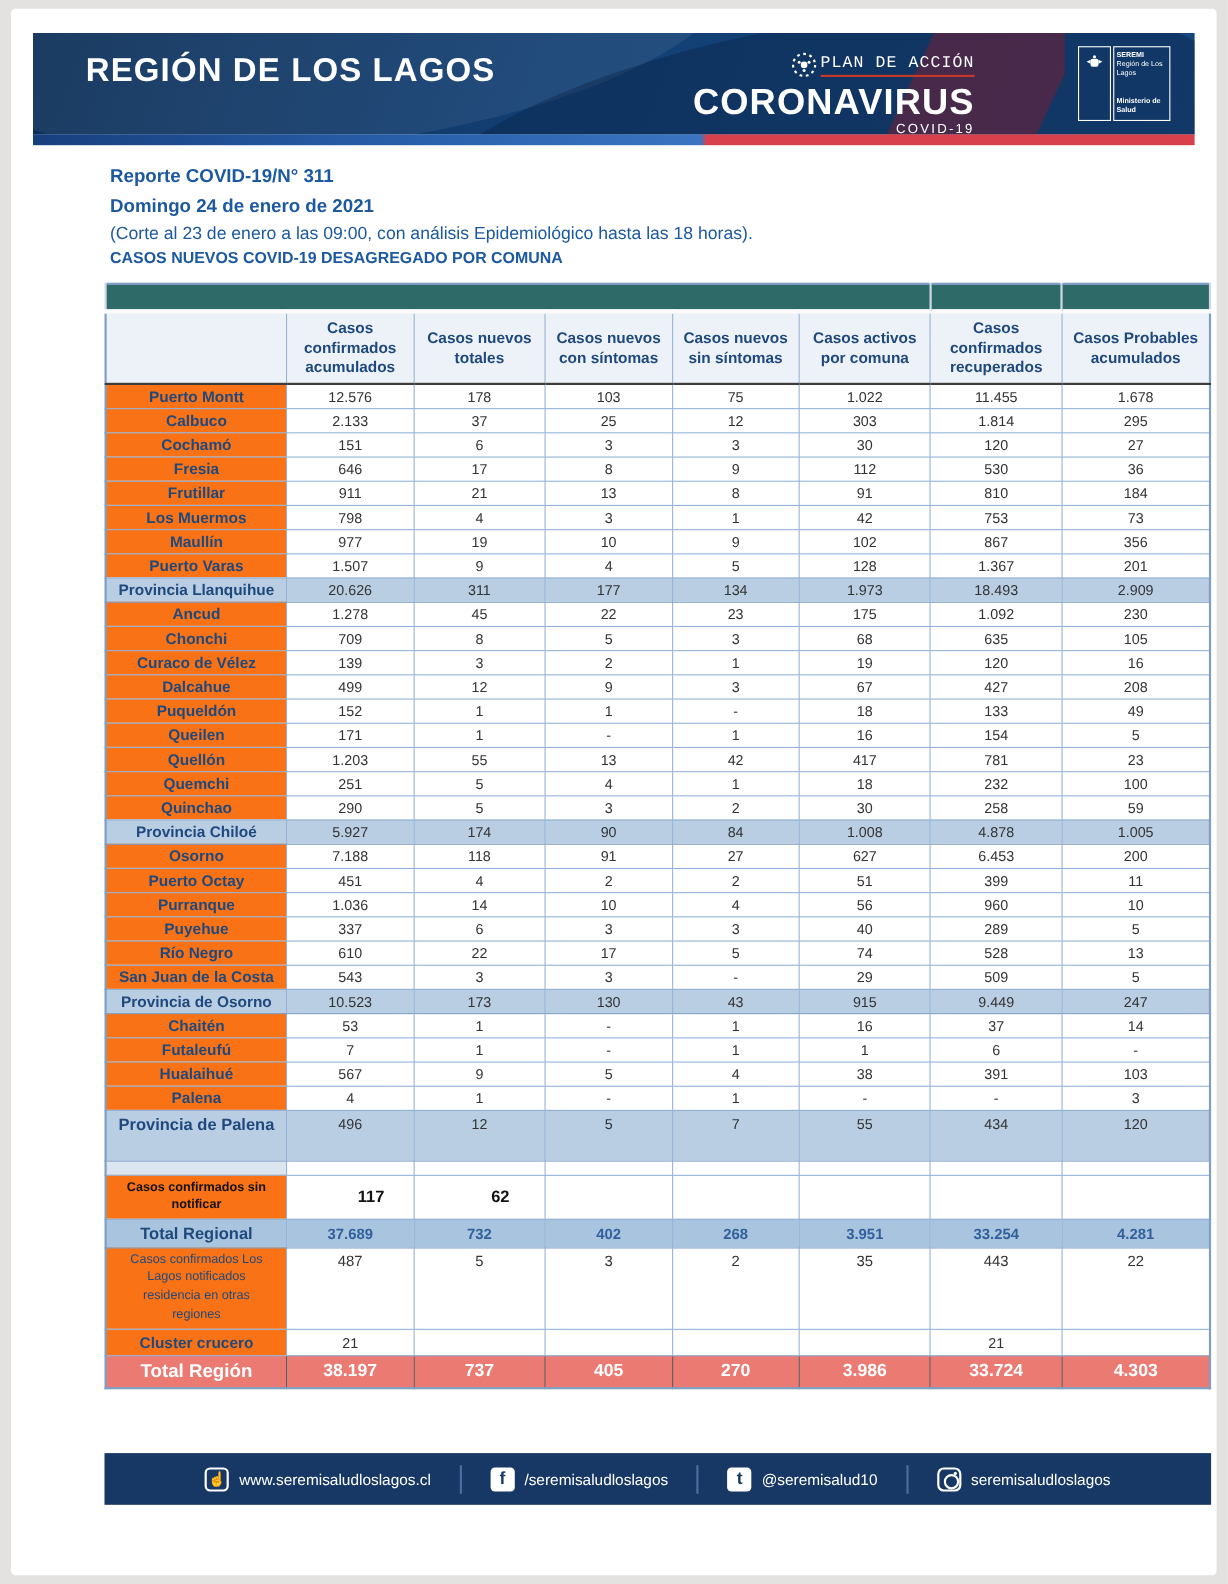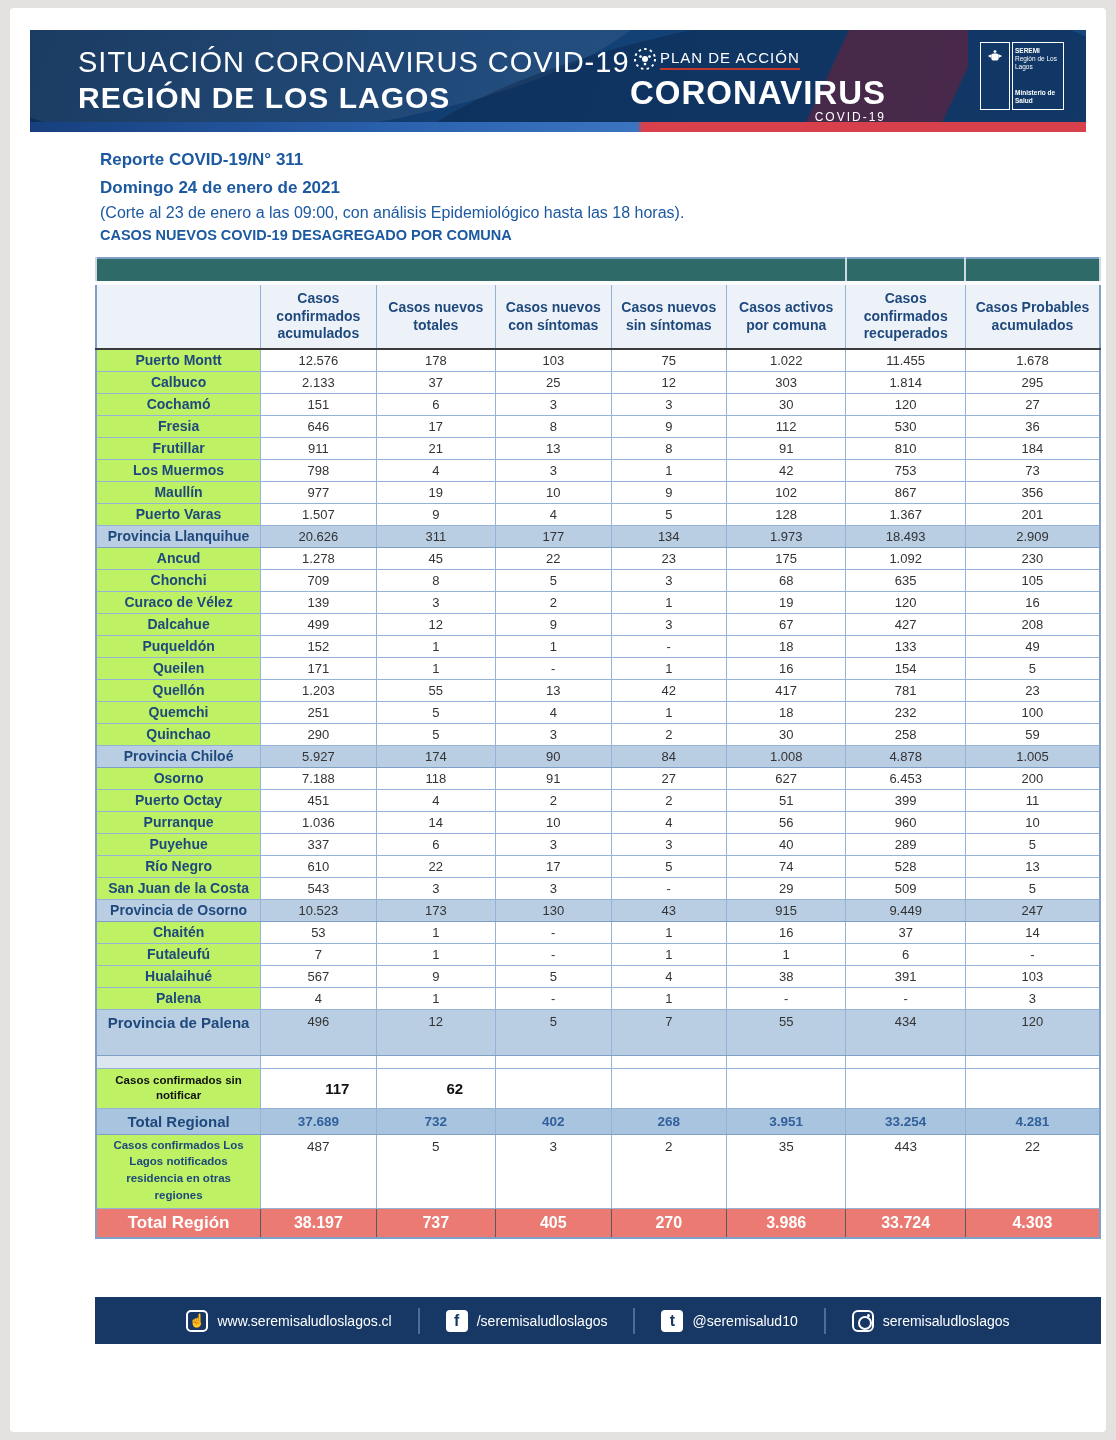--- a/index.html
+++ b/index.html
@@ -8,21 +8,21 @@
 
   
   .banner { position:relative; margin:22px 20px 0 20px; height:92px; background:linear-gradient(110deg,#0a2e57 0%,#123f73 45%,#16477e 100%); overflow:hidden; }
   .banner .wave1 { position:absolute; left:-60px; top:-120px; width:700px; height:220px; background:rgba(255,255,255,0.07); transform:rotate(-8deg); border-radius:50%; }
   .banner .wave2 { position:absolute; right:-40px; bottom:-140px; width:760px; height:240px; background:rgba(10,30,60,0.35); transform:rotate(-10deg); border-radius:50%; }
   .banner .flag-red { position:absolute; right:118px; top:-10px; width:240px; height:130%; background:linear-gradient(115deg, transparent 42%, rgba(176,32,50,0.55) 43%, rgba(176,32,50,0.55) 88%, transparent 89%); }
   .banner-title { position:absolute; left:48px; top:16px; color:#fff; z-index:3; }
   .banner-title .l1 { font-size:29px; font-weight:400; letter-spacing:1px; }
   .banner-title .l2 { font-size:30px; font-weight:700; letter-spacing:1px; margin-top:2px; }
   .plan-block { position:absolute; right:200px; top:14px; z-index:3; color:#fff; text-align:right; }
-  .plan-top { display:flex; align-items:center; gap:0; justify-content:flex-start; }
+  .plan-top { display:flex; align-items:center; gap:0; justify-content:flex-end;font-family:Liberation Mono, monospace; }
   .virus-icon { width:30px; height:30px; }
   .plan-label { font-size:15px; letter-spacing:1px; font-weight:400; border-bottom:2px solid #c0392b; padding-bottom:2px; }
   .brand { font-size:33px; font-weight:700; letter-spacing:1px; line-height:1.0; margin-top:2px; }
   .brand-sub { font-size:12px; letter-spacing:2px; margin-top:1px; }
   .seremi-box { position:absolute; right:22px; top:12px; bottom:12px; width:84px; display:flex; z-index:3; }
   .seremi-cell { border:1.5px solid #fff; }
   .seremi-arms { width:30px; display:flex; align-items:flex-start; justify-content:center; padding-top:5px; }
   .seremi-text { flex:1; margin-left:2px; color:#fff; font-size:6.5px; line-height:1.25; padding:4px 2px; display:flex; flex-direction:column; justify-content:space-between; }
   .seremi-text .t1 { font-weight:700; }
 
@@ -35,34 +35,34 @@
   .report .r2 { font-size:17px; font-weight:700; margin-bottom:6px; }
   .report .r3 { font-size:16px; font-weight:400; margin-bottom:5px; }
   .report .r4 { font-size:14.5px; font-weight:700; }
 
   
   table.data { border-collapse:collapse; margin:14px 0 0 85px; width:1006px; table-layout:fixed; font-size:13px; border:2px solid #7f9fc6; }
   table.data td, table.data th { border:1px solid #95b3d7; }
   tr.teal-band td { background:#2e6a68; height:25px; border-bottom:4px solid #fbfbfb; border-left:2px solid #cfd9e6; border-right:2px solid #cfd9e6; }
   thead tr.cols th { background:#edf2f8; color:#1F497D; font-size:14px; font-weight:700; height:66px; line-height:1.25; padding:2px 4px; vertical-align:middle; border-bottom:2px solid #3c3c3c; }
   tbody td { height:22px; text-align:center; vertical-align:middle; color:#333; background:#fff; padding:0 2px; }
-  tbody td.label { background:#bef264; color:#1F497D; font-weight:700; font-size:14px; }
+  tbody td.label { background:#f97316; color:#1F497D; font-weight:700; font-size:14px; }
   tr.r-provincia td, tr.r-provincia-tall td { background:#b9cde3 !important; border-top:1.5px solid #7f9fc6; border-bottom:1.5px solid #7f9fc6; }
   tr.r-provincia td.label, tr.r-provincia-tall td.label { color:#1F497D; }
   tr.r-provincia-tall td { height:46px; vertical-align:top; padding-top:4px; }
   tr.r-provincia-tall td.label { font-size:15px; }
   tr.r-spacer td { height:13px; background:#fff; }
   tr.r-spacer td.label { background:#dce6f1; }
   tr.r-nota td { height:40px; }
   tr.r-nota td.label { font-size:11.5px; line-height:1.3; padding:0 14px; }
   tr.r-nota td { font-weight:700; color:#111; font-size:15px;padding-left:40px; }
   tr.r-total-regional td { background:#a9c4de !important; color:#31609c; font-weight:700; font-size:13.5px; height:26px; border-top:1.5px solid #7f9fc6; border-bottom:1.5px solid #7f9fc6; }
   tr.r-total-regional td.label { color:#1F497D; font-size:15px; }
   tr.r-multi td { height:74px; vertical-align:top; padding-top:4px; font-size:13.5px; }
-  tr.r-multi td.label { font-size:11.5px; line-height:1.45; font-weight:700; padding:2px 10px 0 10px;margin-top:24px; }
+  tr.r-multi td.label { font-size:11.5px; line-height:1.45; font-weight:400; padding:2px 10px 0 10px;margin-top:24px; }
   tr.r-cluster td { height:24px; }
   tr.r-total-region td { background:#ea7a72 !important; color:#fff; font-weight:700; font-size:16px; height:30px; border:1.5px solid #5a5a5a; }
   tr.r-total-region td.label { background:#ea7a72; color:#fff; font-size:17px;margin-top:12px; }
 
   
   .footerbar { margin:58px 0 0 85px; width:1006px; height:47px; background:#173864; display:flex; align-items:center; justify-content:center; }
   .f-item { display:flex; align-items:center; gap:9px; padding:0 26px; color:#fff; font-size:14px; }
   .f-sep { width:2px; height:26px; background:#4a6c9e; }
   .sq-solid { width:22px; height:22px; background:#fff; border-radius:4px; color:#173864; font-weight:700; font-size:16px; display:flex; align-items:center; justify-content:center; line-height:1; }
   .sq-outline { width:22px; height:22px; border:2px solid #fff; border-radius:5px; display:flex; align-items:center; justify-content:center; color:#fff; font-size:13px; }
@@ -73,21 +73,20 @@
 </head>
 <body>
 
 <div class="page">
 
   <div class="banner">
     <div class="wave1"></div>
     <div class="flag-red"></div>
     <div class="wave2"></div>
     <div class="banner-title">
-      <div class="l1">SITUACIÓN CORONAVIRUS COVID-19</div>
       <div class="l2">REGIÓN DE LOS LAGOS</div>
     </div>
     <div class="plan-block">
       <div class="plan-top">
         <svg class="virus-icon" viewBox="0 0 24 24">
           <circle cx="12" cy="12" r="8" fill="none" stroke="#fff" stroke-width="1.6" stroke-dasharray="2 2.6"></circle>
           <circle cx="12" cy="12" r="2.4" fill="#fff"></circle>
           <circle cx="8.4" cy="10" r="1.1" fill="#fff"></circle>
           <circle cx="15.6" cy="10" r="1.1" fill="#fff"></circle>
           <circle cx="12" cy="16" r="1.1" fill="#fff"></circle>
@@ -496,20 +495,30 @@
         <tr class="r-multi">
           <td class="label">Casos confirmados Los Lagos  notificados residencia en otras regiones</td>
           <td class="num">487</td>
           <td class="num">5</td>
           <td class="num">3</td>
           <td class="num">2</td>
           <td class="num">35</td>
           <td class="num">443</td>
           <td class="num">22</td>
         </tr>
+        <tr class="r-cluster">
+          <td class="label">Cluster crucero</td>
+          <td class="num">21</td>
+          <td class="num"></td>
+          <td class="num"></td>
+          <td class="num"></td>
+          <td class="num"></td>
+          <td class="num">21</td>
+          <td class="num"></td>
+        </tr>
         <tr class="r-total-region">
           <td class="label">Total Región</td>
           <td class="num">38.197</td>
           <td class="num">737</td>
           <td class="num">405</td>
           <td class="num">270</td>
           <td class="num">3.986</td>
           <td class="num">33.724</td>
           <td class="num">4.303</td>
         </tr>

